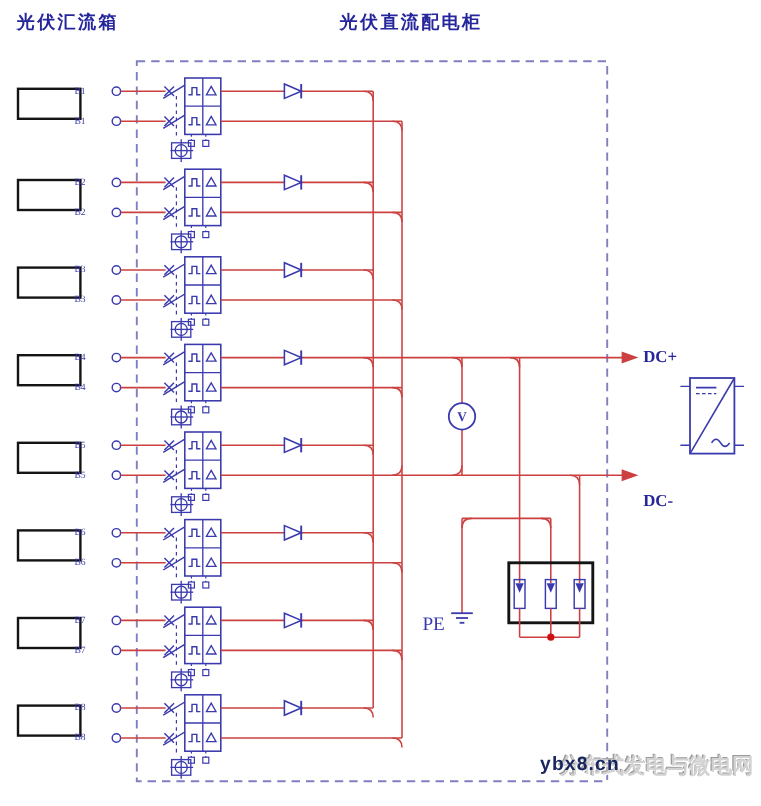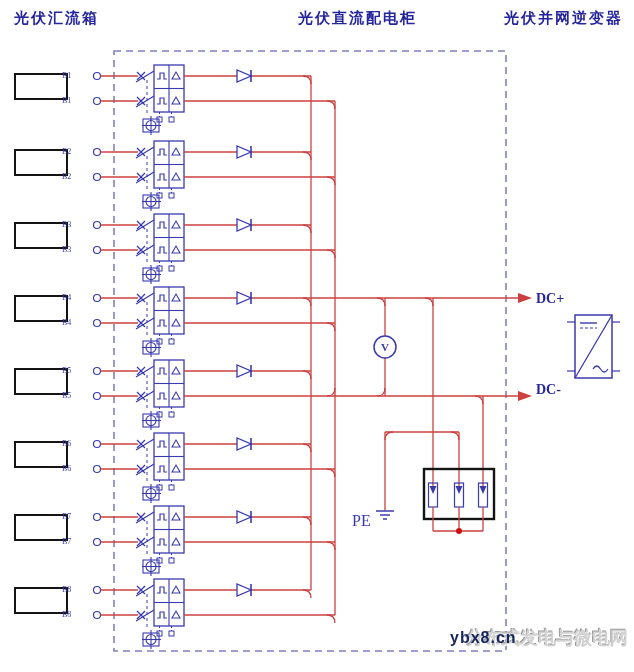--- a/index.html
+++ b/index.html
@@ -5,34 +5,34 @@
   html,body{margin:0;padding:0;background:#ffffff;}
   .stage{
     position:relative;width:634px;height:672px;background:#ffffff;overflow:hidden;
     font-family:"Liberation Serif","DejaVu Serif",serif;
   }
   .title{
     position:absolute;top:9px;font-size:15px;font-weight:bold;color:#26269c;
     letter-spacing:2px;white-space:nowrap;font-family:Liberation Mono, monospace;
   }
   .t-left{left:14px;}
-  .t-mid{left:298px;}
+  .t-mid{left:283px;}
   .t-right{left:504px;}
   svg#schematic{position:absolute;left:0;top:0;}
   .ch-label{
     position:absolute;left:62px;width:28px;text-align:left;
     font-size:8px;color:#3a3aae;font-family:"Liberation Serif","DejaVu Serif",serif;
     line-height:9px;
   }
   .dc-label{
     position:absolute;left:536px;font-size:14px;font-weight:bold;color:#26269c;
     font-family:"Liberation Serif","DejaVu Serif",serif;white-space:nowrap;
   }
   .dc-plus{top:291px;}
-  .dc-minus{top:382px;}
+  .dc-minus{top:411px;}
   .pe-label{
     position:absolute;left:352px;top:512px;font-size:16px;color:#3a3aae;
     font-family:"Liberation Serif","DejaVu Serif",serif;
   }
   .watermark-cn{
     position:absolute;left:466px;top:626px;font-size:18px;font-weight:bold;
     color:#d2d2d2;text-shadow:1px 1px 0 #ffffff,-1px -1px 0 #9a9a9a;
     white-space:nowrap;z-index:2;
   }
   .watermark-site{
@@ -40,21 +40,20 @@
     color:#17265e;font-family:Liberation Sans, sans-serif;
     white-space:nowrap;z-index:3;letter-spacing:1px;
   }
 </style>
 </head>
 <body>
 
 <div class="stage">
   <div class="title t-left">光伏汇流箱</div>
   <div class="title t-mid">光伏直流配电柜</div>
-  <div class="title t-right">光伏并网逆变器</div>
 
   <svg id="schematic" width="634" height="672" viewBox="0 0 634 672">
       <rect x="114" y="51" width="392" height="600" fill="none" stroke="#8080c0" stroke-width="1.6" stroke-dasharray="7,5"></rect>
       <g>
         <line x1="311" y1="76" x2="311" y2="590" stroke="#cc4040" stroke-width="1.3" fill="none"></line>
         <line x1="335" y1="101" x2="335" y2="615" stroke="#cc4040" stroke-width="1.3" fill="none"></line>
       </g>
       <g>
         <rect x="15" y="74" width="52" height="25" fill="#ffffff" stroke="#141414" stroke-width="2"></rect>
         <circle cx="97" cy="76" r="3.5" fill="#ffffff" stroke="#3a3aae" stroke-width="1.2"></circle>

